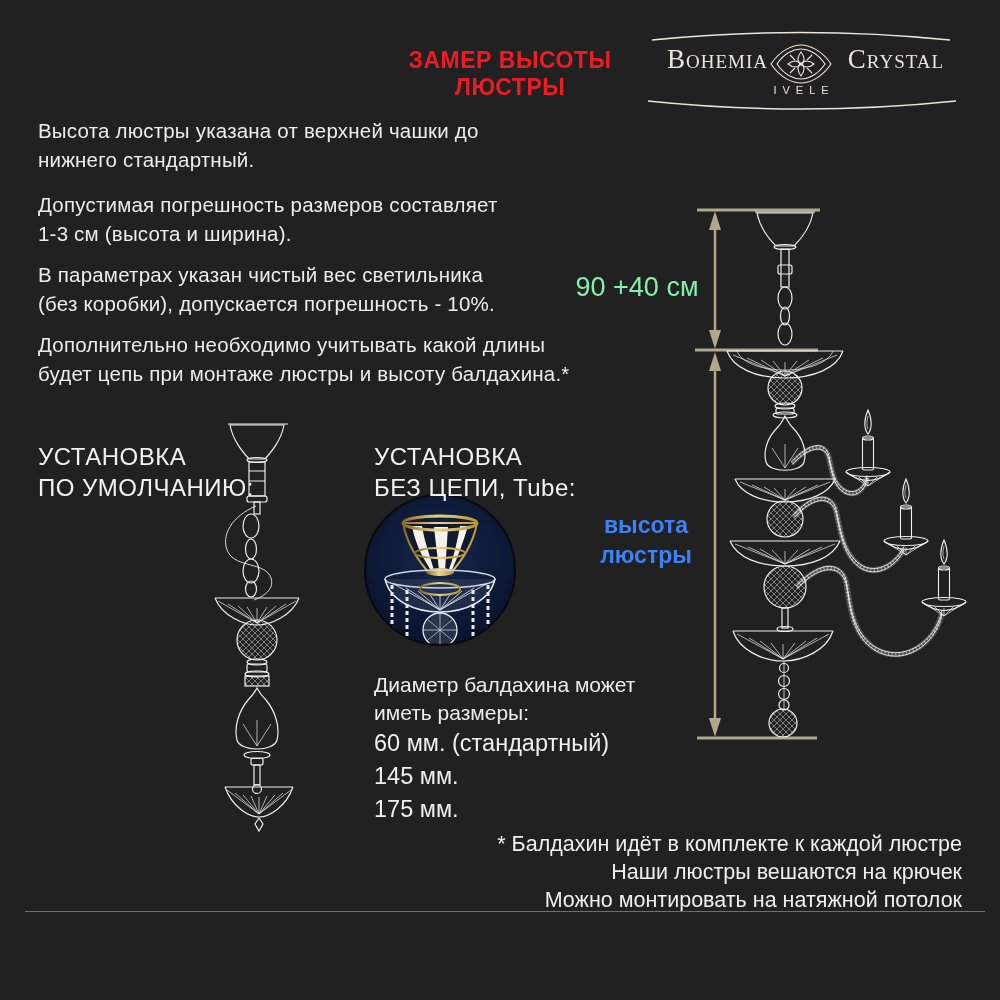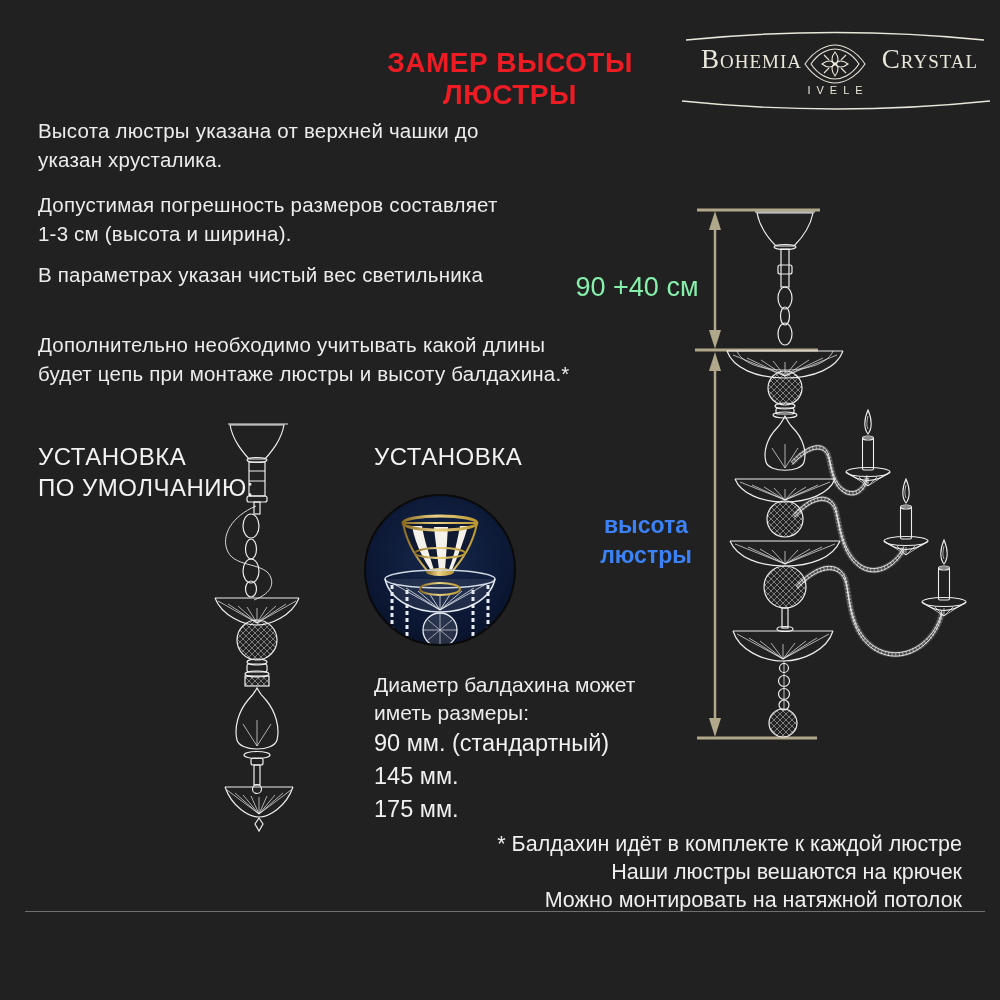--- a/index.html
+++ b/index.html
@@ -1,32 +1,32 @@
 <!DOCTYPE html>
 <html><head>
 <meta charset="utf-8">
 <style>
   html,body{margin:0;padding:0;background:#212121;}
   .stage{position:relative;width:1000px;height:1000px;background:#212121;overflow:hidden;
          font-family:"Liberation Sans",sans-serif;color:#ececec;}
   .art{position:absolute;left:0;top:0;width:1000px;height:1000px;}
   .abs{position:absolute;}
-  .title{left:352px;top:47px;width:316px;text-align:center;font-size:28px;font-weight:bold;
+  .title{left:352px;top:47px;width:316px;text-align:center;font-size:23px;font-weight:bold;
          color:#ed1c24;letter-spacing:.5px;}
   .para{left:38px;font-size:20.5px;line-height:29px;letter-spacing:.2px;color:#ececec;}
   .heading{font-size:24px;line-height:31px;letter-spacing:.5px;color:#f2f2f2;}
   .chain-label{left:568px;top:272px;width:138px;text-align:center;font-size:27px;color:#86efac;}
   .height-label{left:580px;top:510px;width:132px;text-align:center;font-size:23px;font-weight:bold;
                 line-height:30px;color:#3b82f6;}
   .canopy-intro{left:374px;top:671px;font-size:21px;line-height:28px;color:#ececec;}
   .canopy-sizes{left:374px;top:727px;font-size:23.5px;line-height:33px;color:#f0f0f0;}
   .footnotes{right:38px;top:830px;text-align:right;font-size:21.5px;line-height:28px;color:#efefef;}
   .divider{left:25px;top:911px;width:960px;height:1px;background:#6f6f6f;}
   
-  .logo-box{left:678px;top:24px;width:314px;height:92px;}
+  .logo-box{left:644px;top:24px;width:314px;height:92px;}
   .logo-box .word{position:absolute;font-family:"Liberation Serif",serif;font-variant:small-caps;
                   font-size:27px;letter-spacing:1px;color:#e9e6da;top:20px;}
   .brand-left{left:0;width:124px;text-align:right;}
   .brand-right{left:190px;width:124px;text-align:center;}
   .brand-sub{position:absolute;left:120px;top:60px;width:74px;text-align:center;font-size:11px;
              letter-spacing:6px;text-indent:6px;color:#e9e6da;font-family:"Liberation Sans",sans-serif;}
 </style>
 </head>
 <body>
 
@@ -229,54 +229,56 @@
         <path d="M146 31 L151 36 M168 31 L163 36 M146 49 L151 44 M168 49 L163 44"></path>
       </g>
     </svg>
     <span class="word brand-left">Bohemia</span>
     <span class="word brand-right">Crystal</span>
     <span class="brand-sub">IVELE</span>
   </div>
 
   <div class="abs para" style="top:116px">
     <div>Высота люстры указана от верхней чашки до</div>
-    <div>указан хрусталика.</div>
+    <div>нижнего стандартный.</div>
   </div>
   <div class="abs para" style="top:190px">
     <div>Допустимая погрешность размеров составляет</div>
     <div>1-3 см (высота и ширина).</div>
   </div>
   <div class="abs para" style="top:260px">
     <div>В параметрах указан чистый вес светильника</div>
+    <div>(без коробки), допускается погрешность - 10%.</div>
   </div>
   <div class="abs para" style="top:330px">
     <div>Дополнительно необходимо учитывать какой длины</div>
     <div>будет цепь при монтаже люстры и высоту балдахина.*</div>
   </div>
 
   <div class="abs chain-label">90 +40 см</div>
   <div class="abs height-label">
     <div>высота</div>
     <div>люстры</div>
   </div>
 
   <div class="abs heading" style="left:38px;top:441px">
     <div>УСТАНОВКА</div>
     <div>ПО УМОЛЧАНИЮ:</div>
   </div>
   <div class="abs heading" style="left:374px;top:441px">
     <div>УСТАНОВКА</div>
+    <div>БЕЗ ЦЕПИ, Tube:</div>
   </div>
 
   <div class="abs canopy-intro">
     <div>Диаметр балдахина может</div>
     <div>иметь размеры:</div>
   </div>
   <div class="abs canopy-sizes">
-    <div>90 мм. (стандартный)</div>
+    <div>60 мм. (стандартный)</div>
     <div>145 мм.</div>
     <div>175 мм.</div>
   </div>
 
   <div class="abs footnotes">
     <div>* Балдахин идёт в комплекте к каждой люстре</div>
     <div>Наши люстры вешаются на крючек</div>
     <div>Можно монтировать на натяжной потолок</div>
   </div>
 

